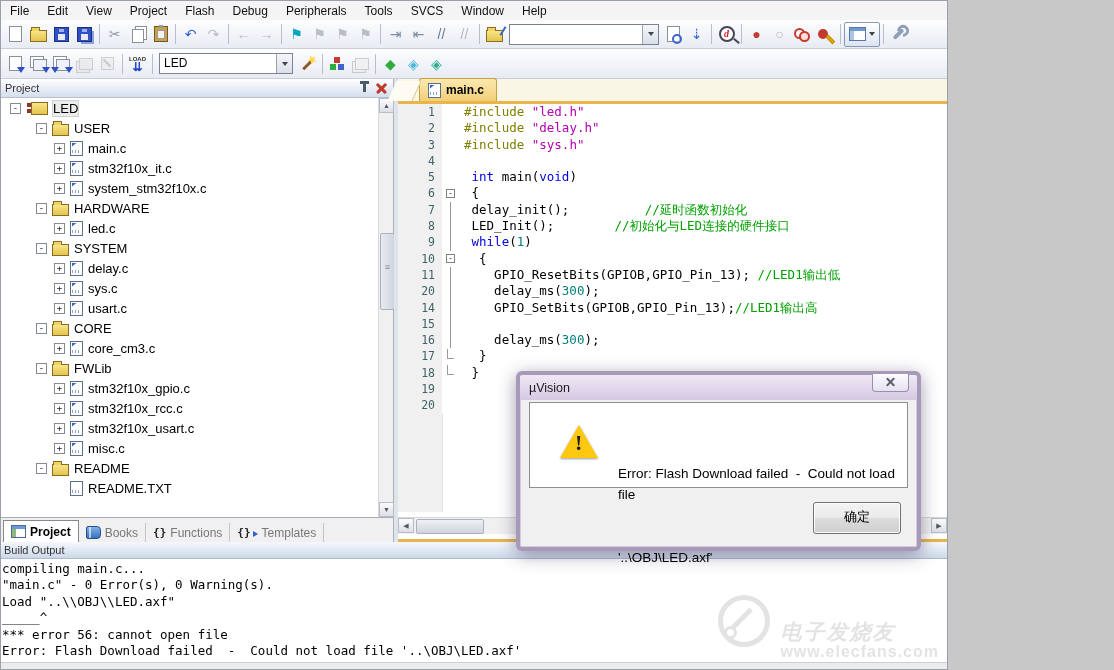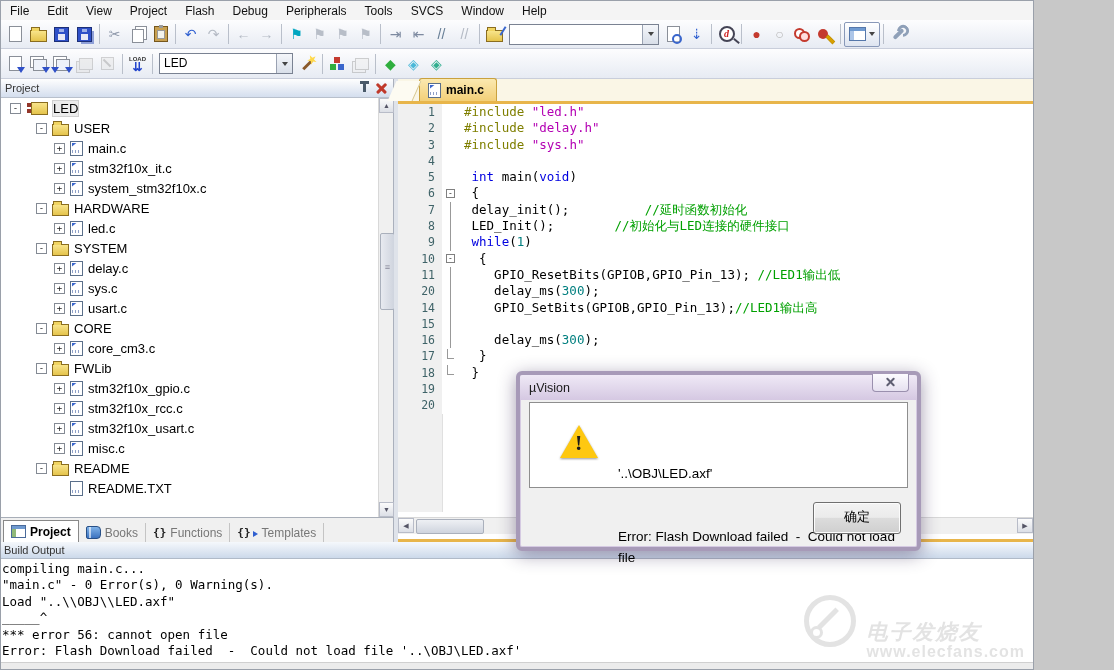--- a/index.html
+++ b/index.html
@@ -1,16 +1,16 @@
 <!DOCTYPE html>
 <html><head>
 <meta charset="utf-8">
 <style>
   html,body{margin:0;padding:0;background:#c8c8c8;font-family:"Liberation Sans",sans-serif;}
-  #app{position:relative;width:1034px;height:670px;background:#15803d;overflow:hidden;
+  #app{position:relative;width:948px;height:670px;background:#15803d;overflow:hidden;
        border:1px solid #9aa0aa;box-sizing:border-box;font-family:"Liberation Sans",sans-serif;}
   
   #menubar{position:absolute;left:0;top:0;width:100%;height:19px;background:#f4f4f4;
            display:flex;align-items:center;font-size:12px;color:#111;}
   .menu-item{padding:1px 9px;cursor:default;}
   
   .toolbar{position:absolute;left:0;width:100%;display:flex;align-items:center;padding-left:3px;
            background:linear-gradient(#fdfdfe,#e7ebf3);border-bottom:1px solid #c9cedb;box-sizing:border-box;}
   #tb1{top:19px;height:29px;}
   #tb2{top:48px;height:30px;}
@@ -581,20 +581,20 @@
   <div id="dialog">
     <div class="dlg-title">
       <span>µVision</span>
     </div>
     <div class="dlg-close">
       <span class="ic-x"></span>
     </div>
     <div class="dlg-body">
       <span class="warn-tri"></span>
       <div class="dlg-msg">
+        <div>Error: Flash Download failed  -  Could not load file</div>
         <div>'..\OBJ\LED.axf'</div>
-        <div>Error: Flash Download failed  -  Could not load file</div>
       </div>
     </div>
     <div class="dlg-btn">确定</div>
   </div>
 
 </div>
 
 </body></html>

